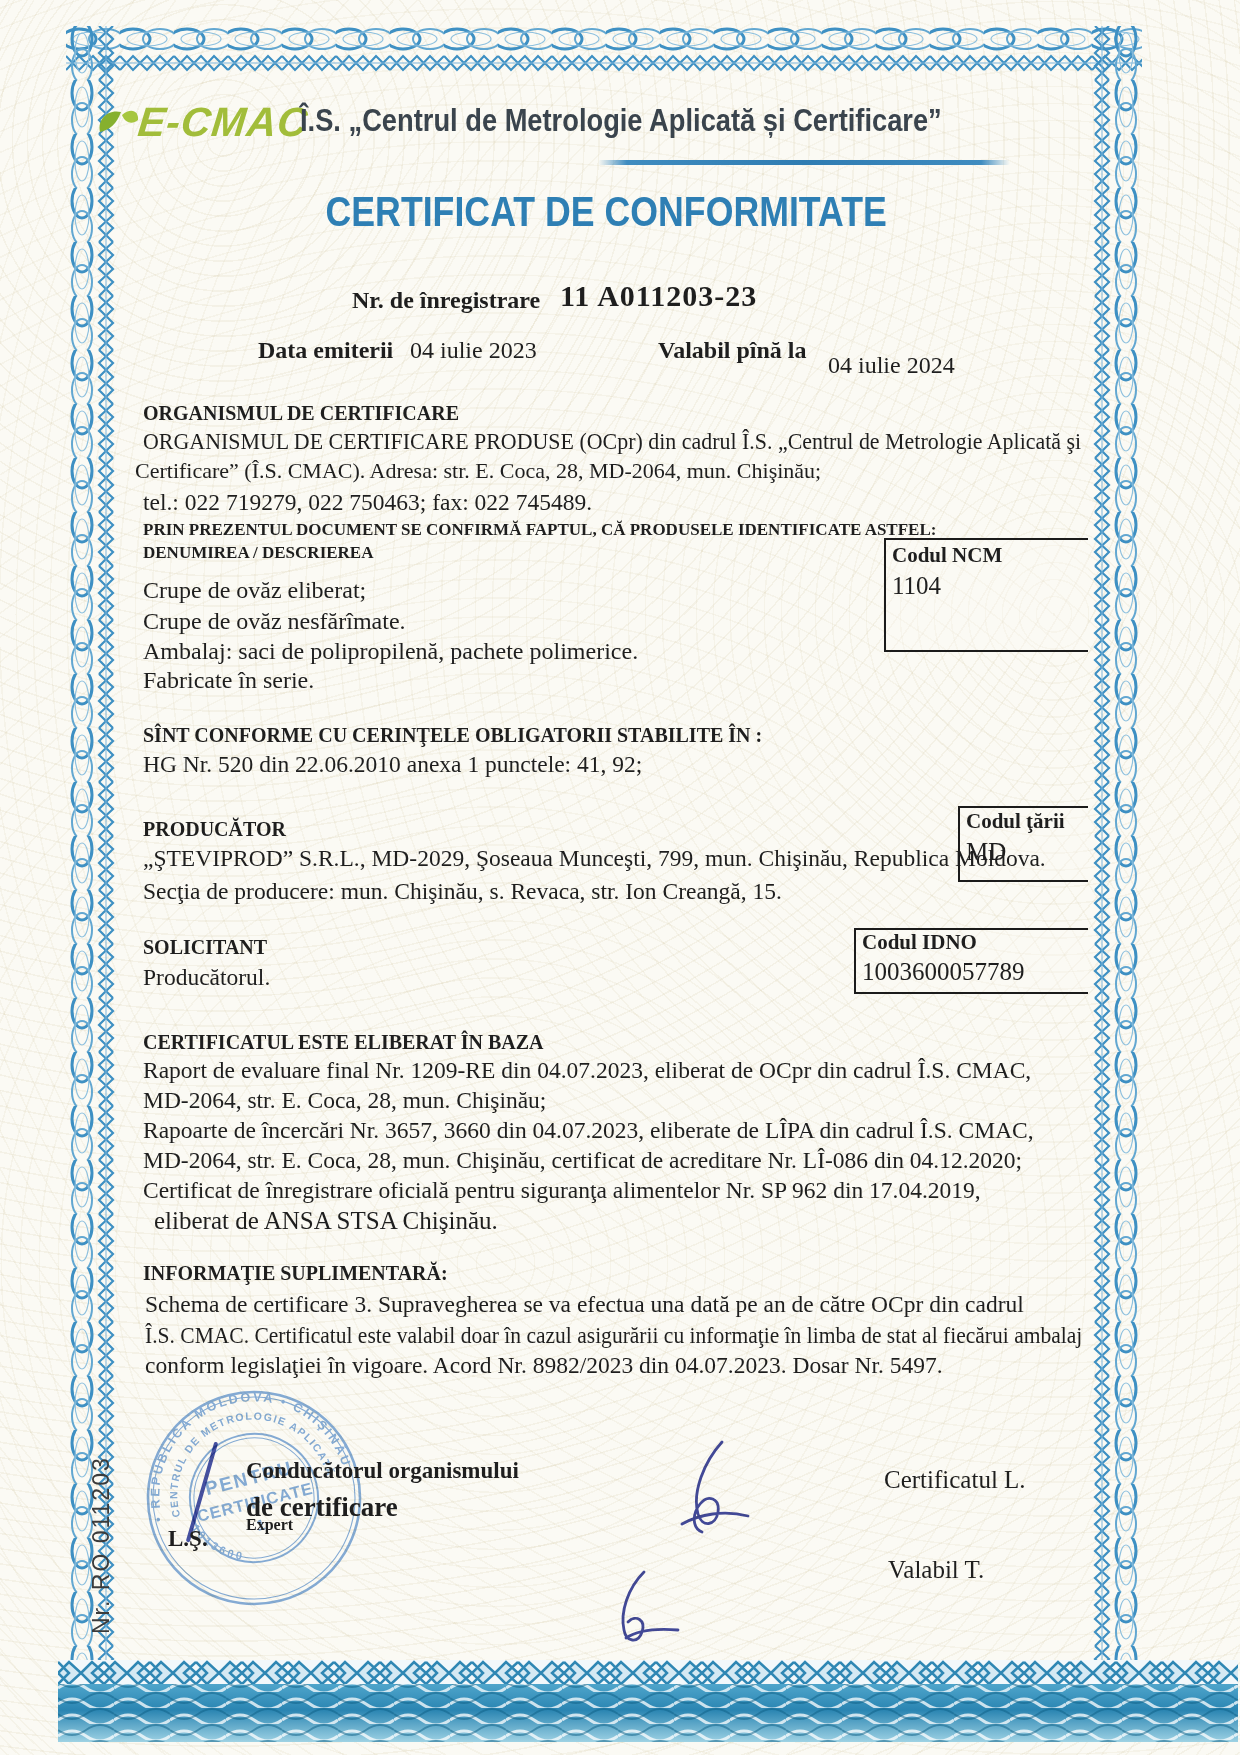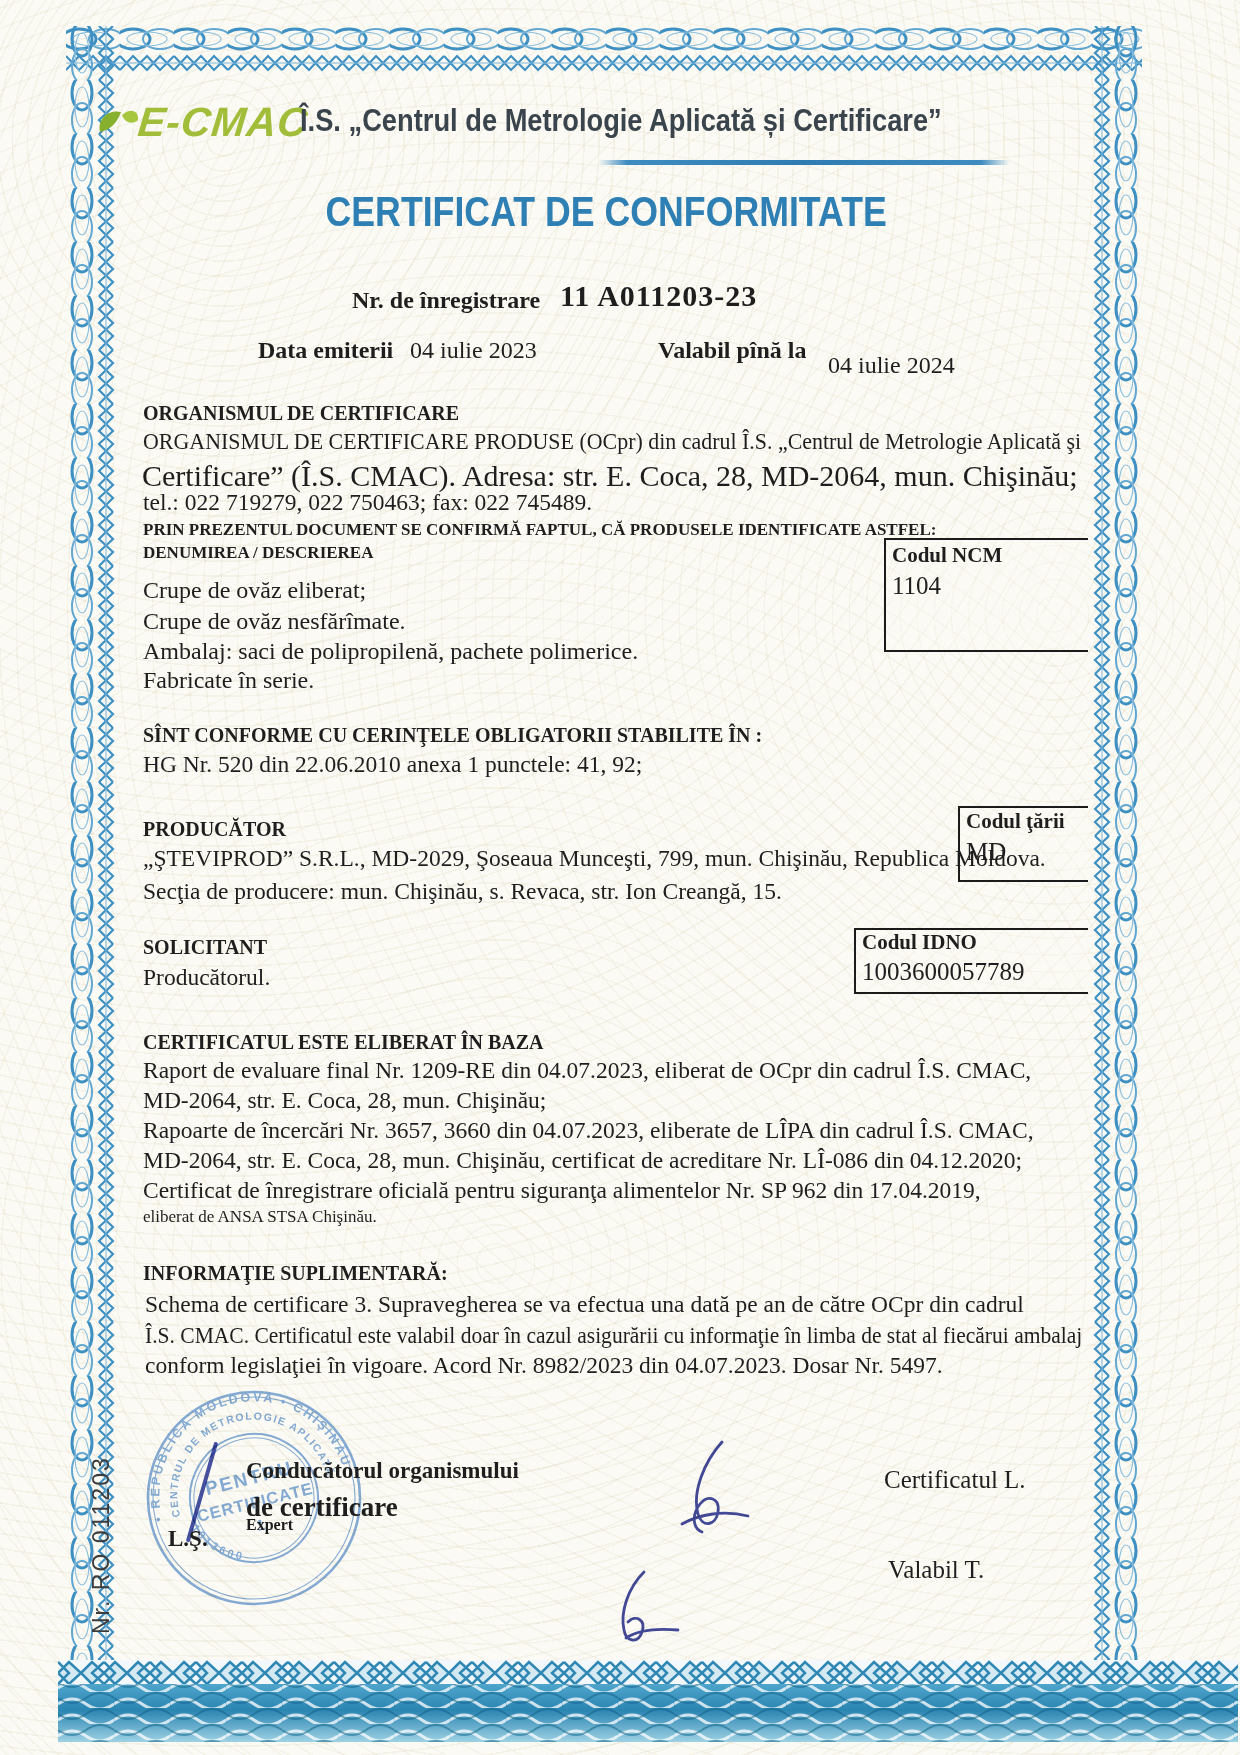--- a/index.html
+++ b/index.html
@@ -109,21 +109,21 @@
   <div class="t b" style="left:352px;top:287px;font-size:24px">Nr. de înregistrare</div>
   <div class="t b" style="left:560px;top:279px;font-size:30px;letter-spacing:1px">11 A011203-23</div>
 
   <div class="t b" style="left:258px;top:337px;font-size:24px">Data emiterii</div>
   <div class="t" style="left:410px;top:337px;font-size:24px">04 iulie 2023</div>
   <div class="t b" style="left:658px;top:337px;font-size:24px">Valabil pînă la</div>
   <div class="t" style="left:828px;top:352px;font-size:24px">04 iulie 2024</div>
 
   <div class="t b" style="left:143px;top:402px;font-size:20px">ORGANISMUL DE CERTIFICARE</div>
   <div class="t fit" style="left: 143px; top: 428px; font-size: 23.5px; transform-origin: left top; transform: scaleX(0.933);">ORGANISMUL DE CERTIFICARE PRODUSE (OCpr) din cadrul Î.S. „Centrul de Metrologie Aplicată şi</div>
-  <div class="t fit" style="left:142px;top:459px;font-size:30px">Certificare” (Î.S. CMAC). Adresa: str. E. Coca, 28, MD-2064, mun. Chişinău;</div>
+  <div class="t fit" style="left:135px;top:459px;font-size:22px">Certificare” (Î.S. CMAC). Adresa: str. E. Coca, 28, MD-2064, mun. Chişinău;</div>
   <div class="t fit" style="left:143px;top:489px;font-size:23.5px">tel.: 022 719279, 022 750463; fax: 022 745489.</div>
 
   <div class="t b fit" style="left:143px;top:520px;font-size:17px">PRIN PREZENTUL DOCUMENT SE CONFIRMĂ FAPTUL, CĂ PRODUSELE IDENTIFICATE ASTFEL:</div>
   <div class="t b" style="left:143px;top:543px;font-size:17px">DENUMIREA / DESCRIEREA</div>
 
   <div class="codebox" style="left:884px;top:538px;width:202px;height:110px"></div>
   <div class="t b" style="left:892px;top:544px;font-size:21px">Codul NCM</div>
   <div class="t" style="left:892px;top:572px;font-size:25px">1104</div>
 
   <div class="t fit" style="left:143px;top:577px;font-size:24px">Crupe de ovăz eliberat;</div>
@@ -146,21 +146,21 @@
   <div class="codebox" style="left:854px;top:928px;width:232px;height:62px"></div>
   <div class="t b" style="left:862px;top:931px;font-size:21px">Codul IDNO</div>
   <div class="t" style="left:862px;top:958px;font-size:25px">1003600057789</div>
 
   <div class="t b" style="left:143px;top:1031px;font-size:20px">CERTIFICATUL ESTE ELIBERAT ÎN BAZA</div>
   <div class="t fit" style="left:143px;top:1057px;font-size:23.5px">Raport de evaluare final Nr. 1209-RE din 04.07.2023, eliberat de OCpr din cadrul Î.S. CMAC,</div>
   <div class="t fit" style="left:143px;top:1087px;font-size:23.5px">MD-2064, str. E. Coca, 28, mun. Chişinău;</div>
   <div class="t fit" style="left:143px;top:1117px;font-size:23.5px">Rapoarte de încercări Nr. 3657, 3660 din 04.07.2023, eliberate de LÎPA din cadrul Î.S. CMAC,</div>
   <div class="t fit" style="left:143px;top:1147px;font-size:23.5px">MD-2064, str. E. Coca, 28, mun. Chişinău, certificat de acreditare Nr. LÎ-086 din  04.12.2020;</div>
   <div class="t fit" style="left:143px;top:1177px;font-size:23.5px">Certificat de înregistrare oficială pentru siguranţa alimentelor Nr. SP 962 din 17.04.2019,</div>
-  <div class="t fit" style="left:143px;top:1207px;font-size:17px">eliberat de ANSA STSA Chişinău.</div>
+  <div class="t fit" style="left:154px;top:1207px;font-size:25px">eliberat de ANSA STSA Chişinău.</div>
 
   <div class="t b" style="left:143px;top:1262px;font-size:20px">INFORMAŢIE SUPLIMENTARĂ:</div>
   <div class="t fit" style="left:145px;top:1291px;font-size:23.5px">Schema de certificare 3. Supravegherea se va efectua una dată pe an de către OCpr din cadrul</div>
   <div class="t fit" style="left: 145px; top: 1322px; font-size: 23.5px; transform-origin: left top; transform: scaleX(0.916);">Î.S. CMAC. Certificatul este valabil doar în cazul asigurării  cu informaţie în limba de stat al fiecărui ambalaj</div>
   <div class="t fit" style="left:145px;top:1352px;font-size:23.5px">conform legislaţiei în vigoare. Acord Nr. 8982/2023 din 04.07.2023. Dosar Nr. 5497.</div>
 
   <svg class="stamp" viewBox="0 0 220 220">
     <circle cx="110" cy="110" r="106" fill="none" stroke="#6b9cd6" stroke-width="2.6"></circle>
     <circle cx="110" cy="110" r="101" fill="none" stroke="#6b9cd6" stroke-width="1.1"></circle>
     <circle cx="110" cy="110" r="64" fill="none" stroke="#6b9cd6" stroke-width="2"></circle>

